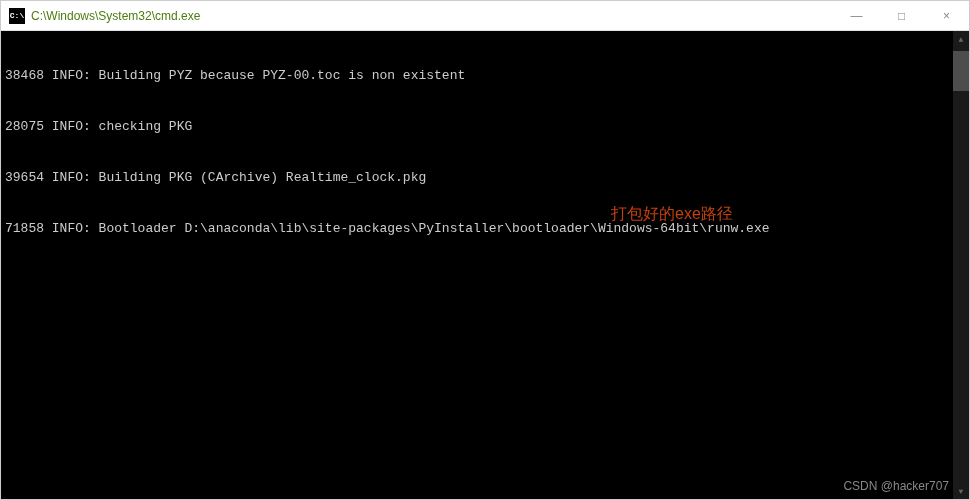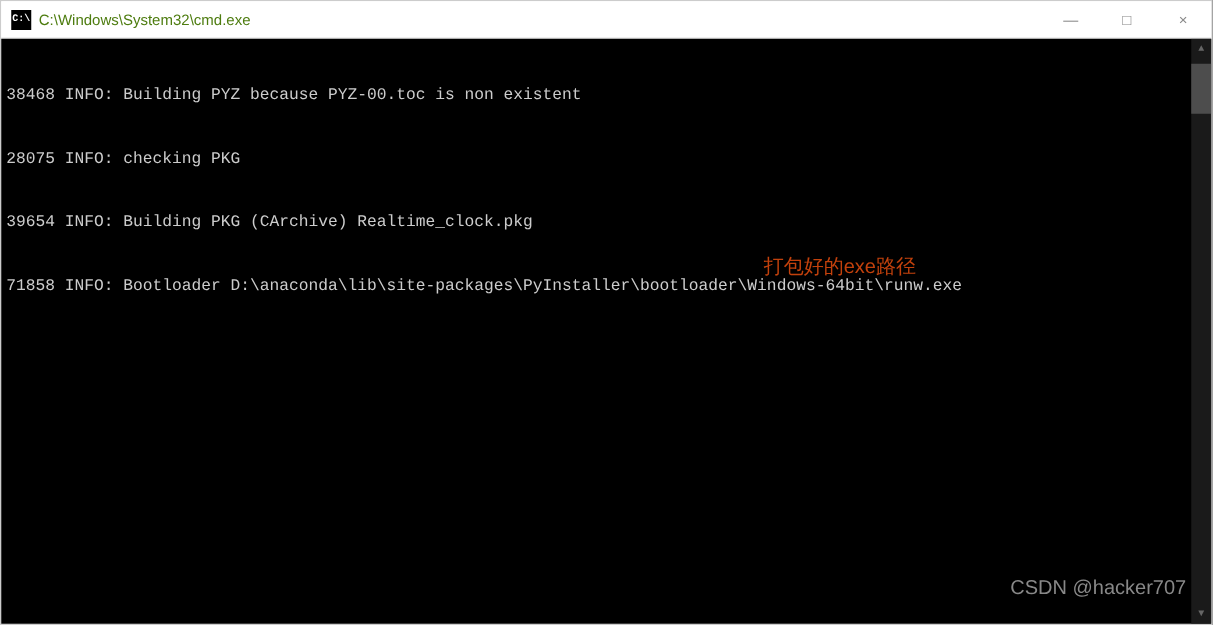--- a/index.html
+++ b/index.html
@@ -105,24 +105,24 @@
       align-items: center;
       justify-content: center;
       color: #666;
       font-size: 8px;
     }
     .scrollbar-arrow.up { top: 0; }
     .scrollbar-arrow.down { bottom: 0; }
     .watermark {
       position: absolute;
       right: 20px;
-      bottom: 20px;
+      bottom: 4px;
       color: #888888;
       font-family: "Segoe UI", sans-serif;
-      font-size: 16px;
+      font-size: 12px;
     }
   </style>
 </head>
 <body>
 
 <div class="window">
   <div class="titlebar">
     <span class="titlebar-icon">C:\</span>
     <span class="titlebar-text">C:\Windows\System32\cmd.exe</span>
     <div class="window-controls">

